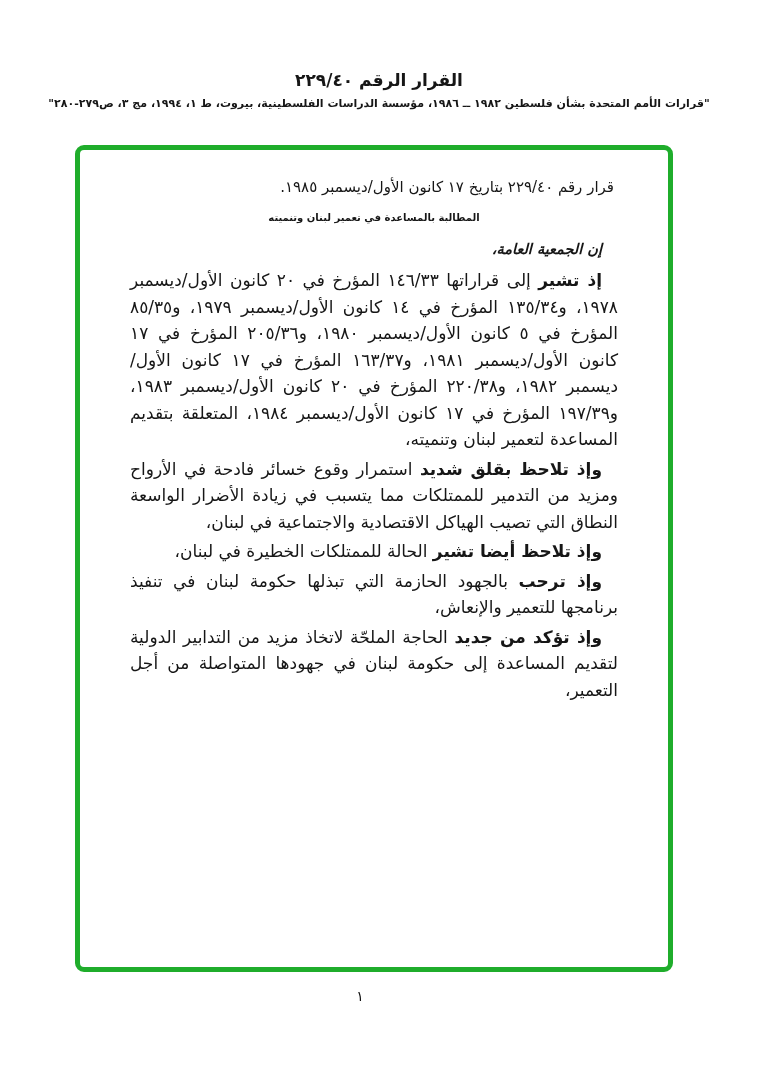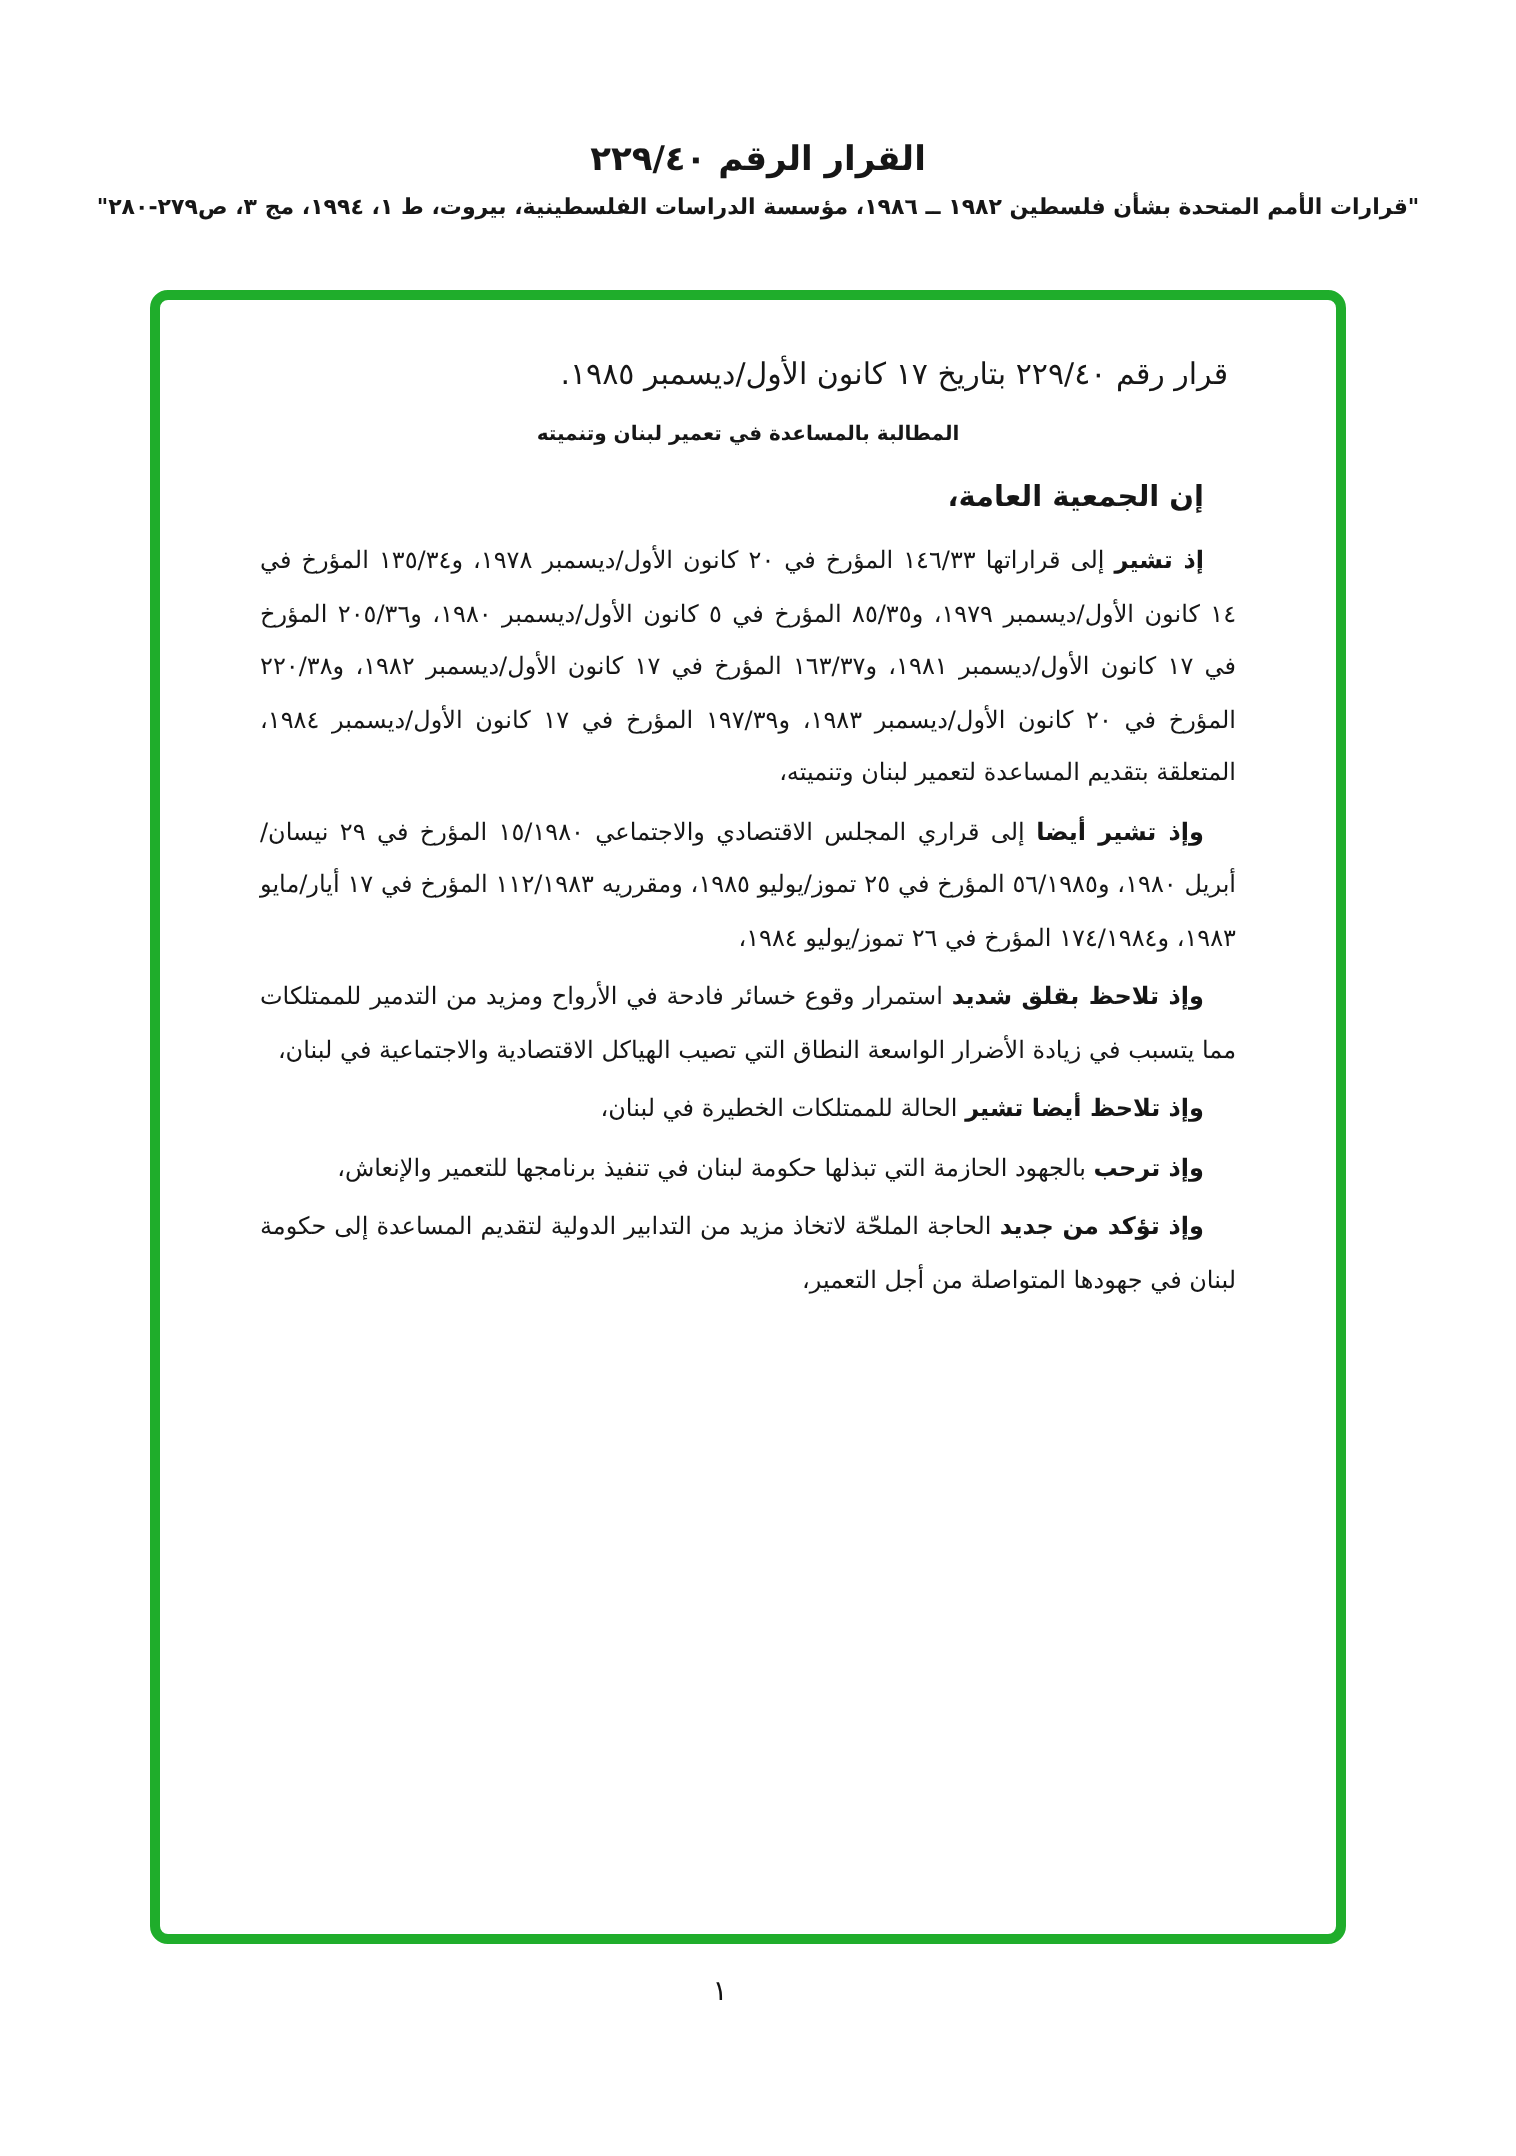--- a/index.html
+++ b/index.html
@@ -63,24 +63,25 @@
     line-height: 30px;
     font-weight: bold;
     text-align: center;
   }
   .res-opening {
     margin: 1px 0 0;
     font-size: 14.5px;
     line-height: 30px;
     font-weight: bold;
     text-indent: 16px;
+    font-style: italic;
   }
   .preamble p {
     margin: 3px 0 0;
-    font-size: 12px;
+    font-size: 17px;
     line-height: 26.5px;
     text-align: justify;
     text-indent: 16px;
   }
   .preamble p b {
     font-weight: bold;
   }
   .page-number {
     position: absolute;
     left: 348px;
@@ -106,21 +107,20 @@
     <p class="res-heading">قرار رقم ٢٢٩/٤٠ بتاريخ ١٧ كانون الأول/ديسمبر ١٩٨٥.</p>
 
     <p class="res-subject">المطالبة بالمساعدة في تعمير لبنان وتنميته</p>
 
     <p class="res-opening">إن الجمعية العامة،</p>
 
     <div class="preamble">
 
       <p><b>إذ تشير</b><span> إلى قراراتها ١٤٦/٣٣ المؤرخ في ٢٠ كانون الأول/ديسمبر ١٩٧٨، و١٣٥/٣٤ المؤرخ في ١٤ كانون الأول/ديسمبر ١٩٧٩، و٨٥/٣٥ المؤرخ في ٥ كانون الأول/ديسمبر ١٩٨٠، و٢٠٥/٣٦ المؤرخ في ١٧ كانون الأول/ديسمبر ١٩٨١، و١٦٣/٣٧ المؤرخ في ١٧ كانون الأول/ديسمبر ١٩٨٢، و٢٢٠/٣٨ المؤرخ في ٢٠ كانون الأول/ديسمبر ١٩٨٣، و١٩٧/٣٩ المؤرخ في ١٧ كانون الأول/ديسمبر ١٩٨٤، المتعلقة بتقديم المساعدة لتعمير لبنان وتنميته،</span></p>
 
-      <p><b>وإذ تشير أيضا</b><span> إلى قراري المجلس الاقتصادي والاجتماعي ١٥/١٩٨٠ المؤرخ في ٢٩ نيسان/أبريل ١٩٨٠، و٥٦/١٩٨٥ المؤرخ في ٢٥ تموز/يوليو ١٩٨٥، ومقرريه ١١٢/١٩٨٣ المؤرخ في ١٧ أيار/مايو ١٩٨٣، و١٧٤/١٩٨٤ المؤرخ في ٢٦ تموز/يوليو ١٩٨٤،</span></p>
 
       <p><b>وإذ تلاحظ بقلق شديد</b><span> استمرار وقوع خسائر فادحة في الأرواح ومزيد من التدمير للممتلكات مما يتسبب في زيادة الأضرار الواسعة النطاق التي تصيب الهياكل الاقتصادية والاجتماعية في لبنان،</span></p>
 
       <p><b>وإذ تلاحظ أيضا تشير</b><span> الحالة للممتلكات الخطيرة في لبنان،</span></p>
 
       <p><b>وإذ ترحب</b><span> بالجهود الحازمة التي تبذلها حكومة لبنان في تنفيذ برنامجها للتعمير والإنعاش،</span></p>
 
       <p><b>وإذ تؤكد من جديد</b><span> الحاجة الملحّة لاتخاذ مزيد من التدابير الدولية لتقديم المساعدة إلى حكومة لبنان في جهودها المتواصلة من أجل التعمير،</span></p>
 
 

